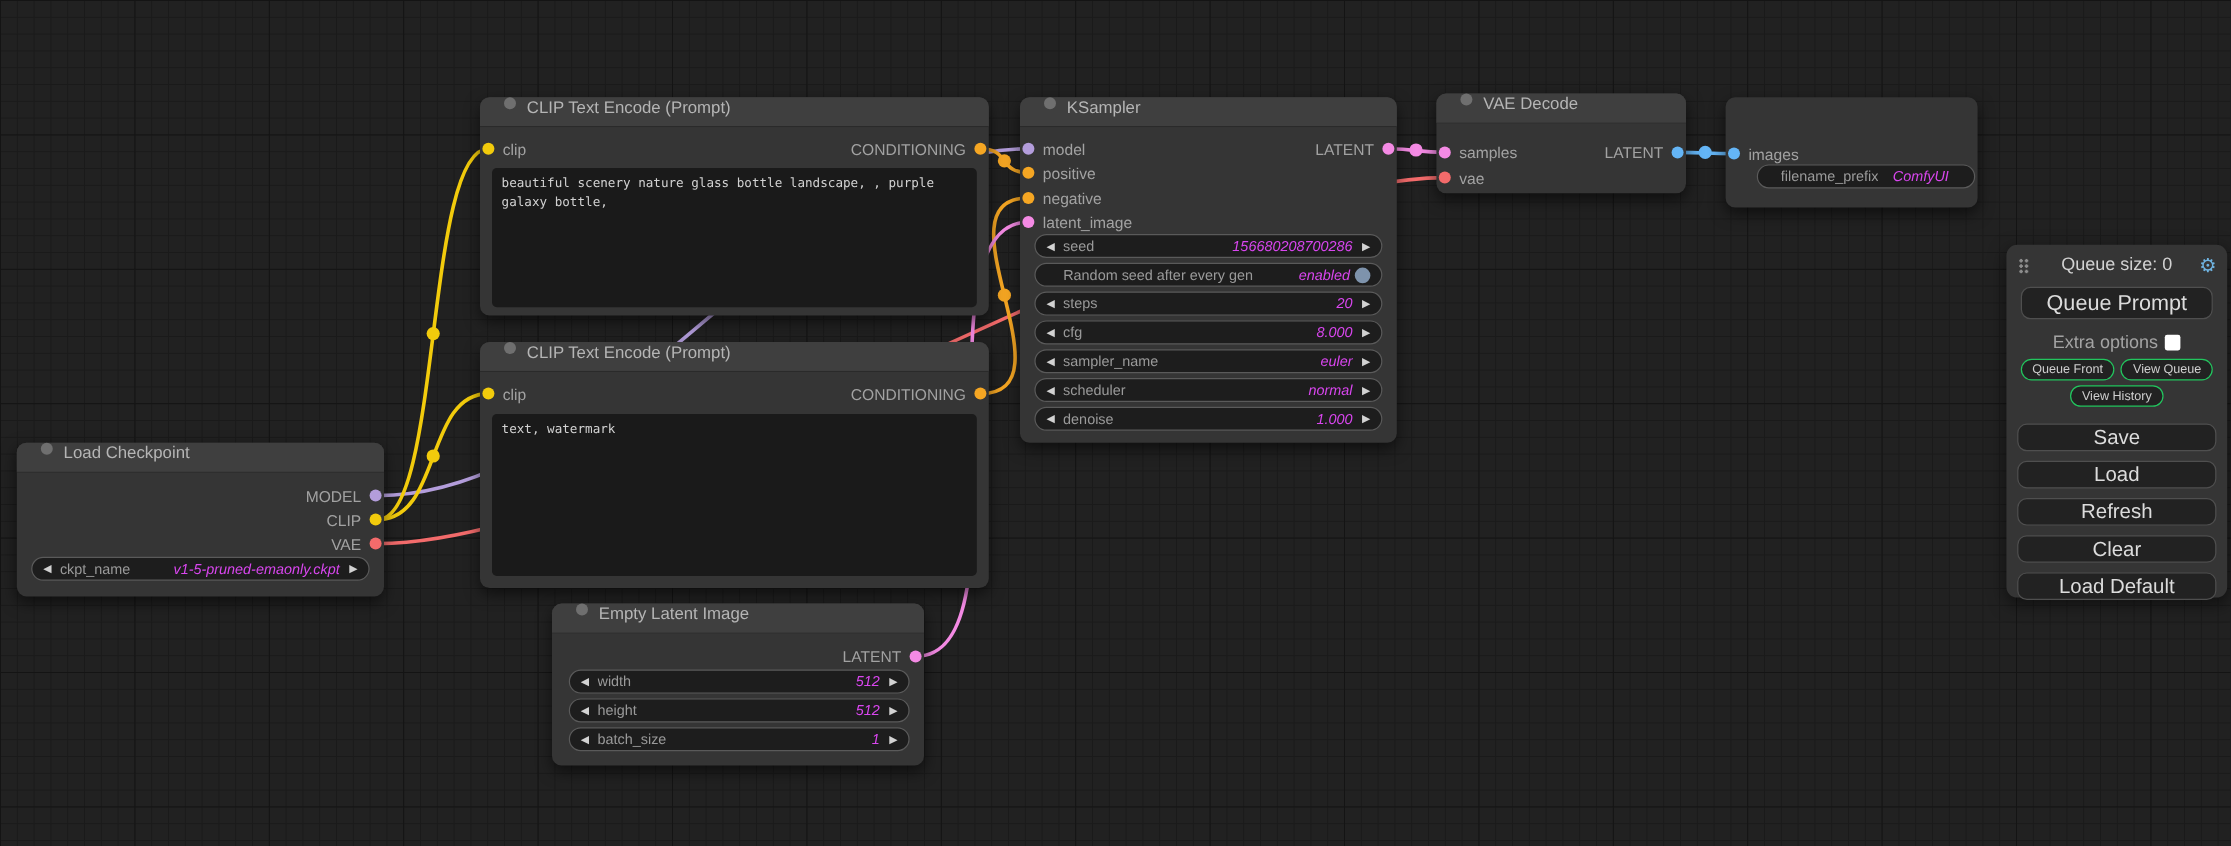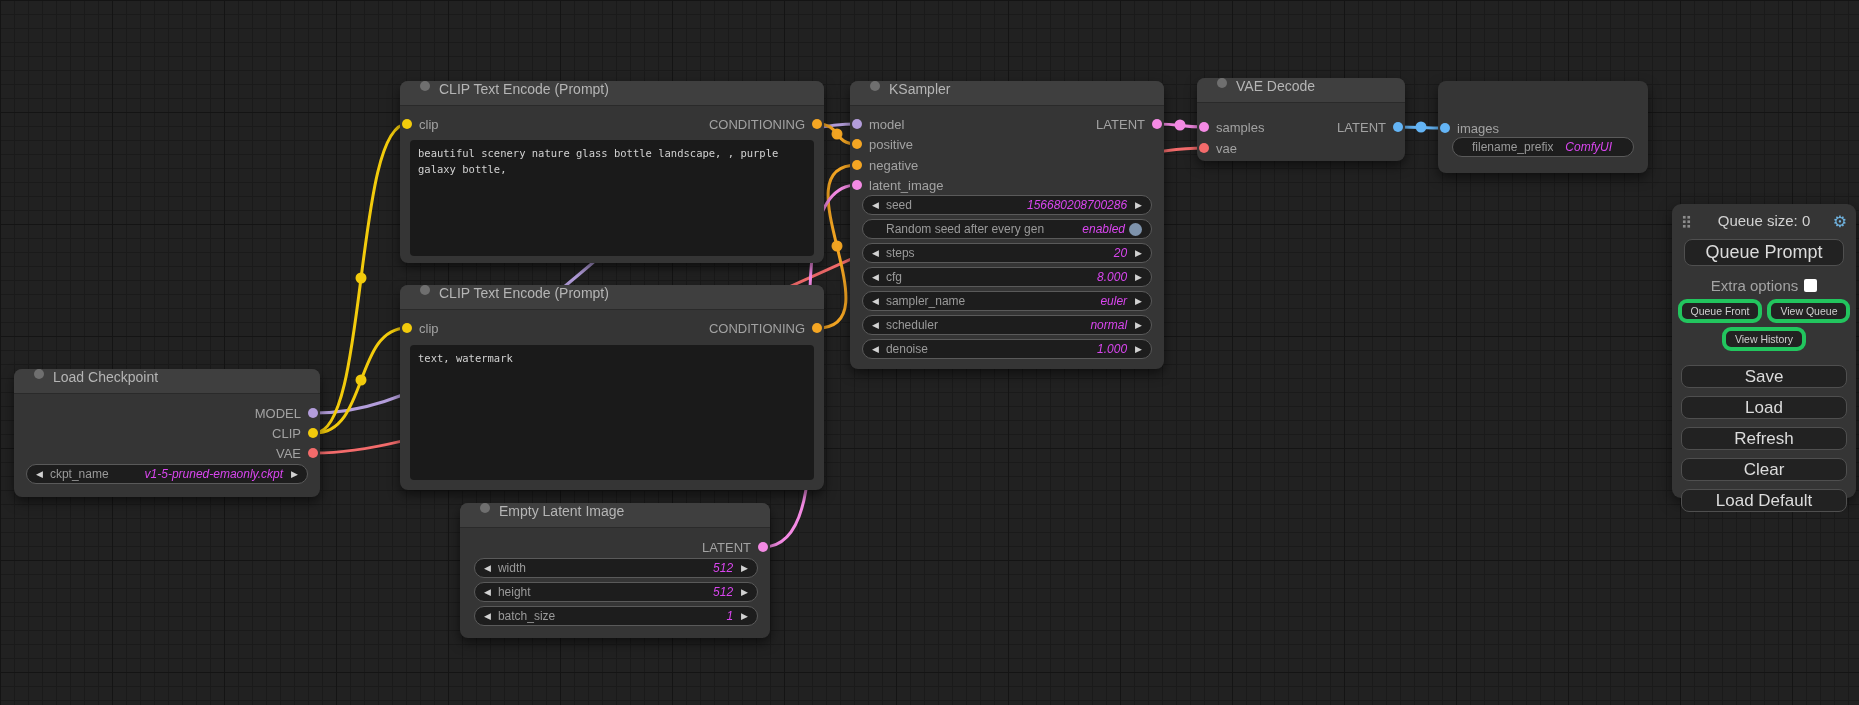--- a/index.html
+++ b/index.html
@@ -62,21 +62,21 @@
   .gear{position:absolute;right:9px;top:0px;font-size:16px;color:#6FB3E0;cursor:pointer;}
   .btn{
     display:block;box-sizing:border-box;margin:0 auto;background:#222222;
     border:1px solid #4f4f4f;border-radius:8px;color:#dcdcdc;cursor:pointer;
     font-family:"Liberation Sans",sans-serif;
   }
   .btn-queue{width:160px;height:27px;font-size:18px;margin-top:7px;}
   .extra-row{margin-top:11px;font-size:15px;color:#a3a3a3;display:flex;align-items:center;justify-content:center;gap:6px;}
   .checkbox{width:13px;height:13px;background:#ffffff;border-radius:2px;display:inline-block;}
   .pill-row{margin-top:5px;display:flex;justify-content:center;gap:5px;}
-  .btn-pill{display:inline-block;font-size:10.5px;padding:2px 9px;border-radius:9px;background:#222;border:4px solid #22c55e;color:#cfcfcf;}
+  .btn-pill{display:inline-block;font-size:10.5px;padding:2px 9px;border-radius:9px;background:#222;border:1px solid #22c55e;color:#cfcfcf;}
   .btn-big{width:166px;height:23px;font-size:17px;margin-top:8px;}
   .btn-big.first{margin-top:14px;}
 </style>
 </head>
 <body>
 
 <div class="canvas">
 
   <svg class="wires" width="1859" height="705">
     <g fill="none" stroke-width="3" stroke-linecap="round">
@@ -272,21 +272,21 @@
       <span class="dot c-image"></span>
       <span>LATENT</span>
     </div>
   </div>
 
   <div class="node" style="left:1438px;top:81px;width:210px;height:92px">
     <div class="slot in" style="top:39px">
       <span class="dot c-image"></span>
       <span>images</span>
     </div>
-    <div class="widget" style="left:14px;top:56px;width:182px">
+    <div class="widget" style="left:26px;top:56px;width:182px">
       <span class="wname center" style="margin-left:10px">filename_prefix</span>
       <span class="wvalue push" style="margin-right:12px">ComfyUI</span>
     </div>
   </div>
 
   <div class="menu">
     <div class="menu-head">
       <span class="drag-handle"></span>
       <span>Queue size: 0</span>
       <span class="gear">⚙</span>

